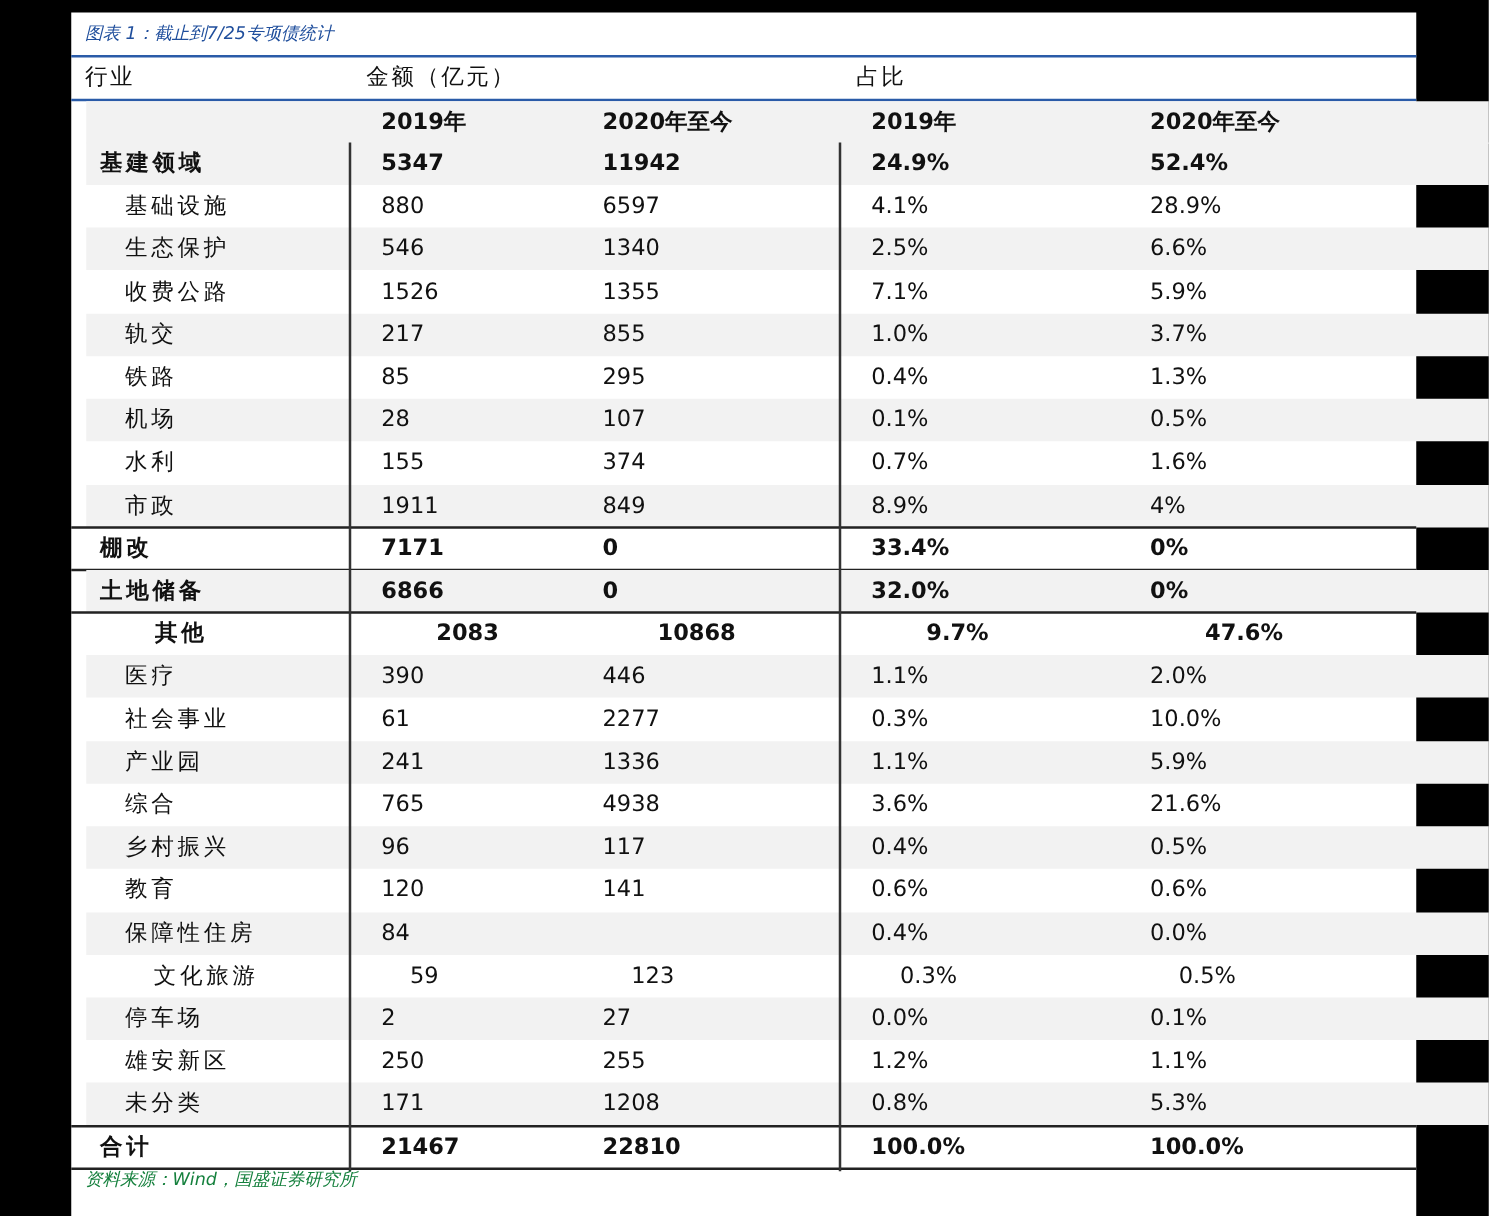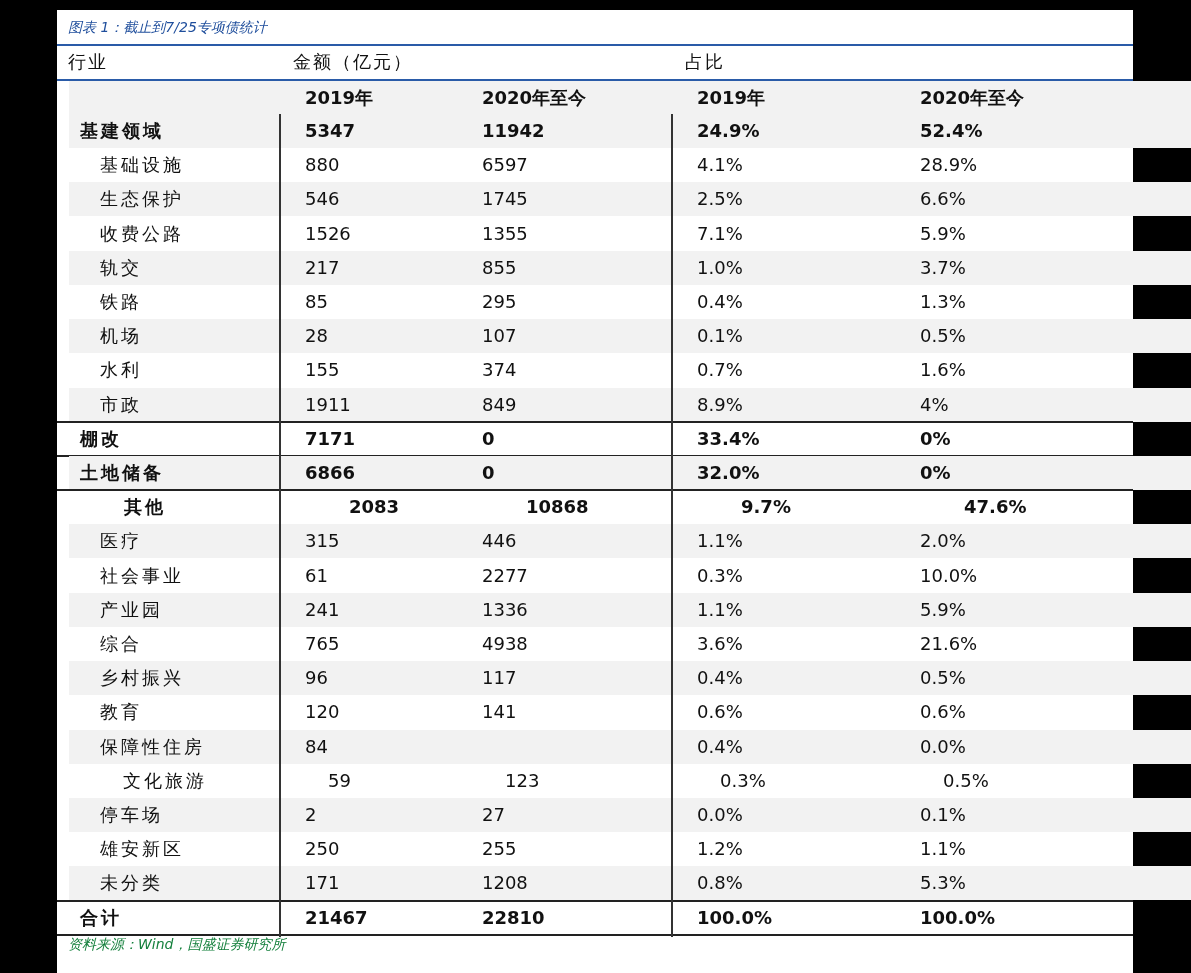--- a/index.html
+++ b/index.html
@@ -70,21 +70,21 @@
       <div class="row" style="top: 138px;">
         <div class="cell c-label indent">基础设施</div>
         <div class="cell c-a">880</div>
         <div class="cell c-b">6597</div>
         <div class="cell c-c">4.1%</div>
         <div class="cell c-d">28.9%</div>
       </div>
       <div class="row gray" style="top: 172px;">
         <div class="cell c-label indent">生态保护</div>
         <div class="cell c-a">546</div>
-        <div class="cell c-b">1745</div>
+        <div class="cell c-b">1340</div>
         <div class="cell c-c">2.5%</div>
         <div class="cell c-d">6.6%</div>
       </div>
       <div class="row" style="top: 207px;">
         <div class="cell c-label indent">收费公路</div>
         <div class="cell c-a">1526</div>
         <div class="cell c-b">1355</div>
         <div class="cell c-c">7.1%</div>
         <div class="cell c-d">5.9%</div>
       </div>
@@ -142,21 +142,21 @@
       <div class="rule-dark" style="top: 479px;"></div>
       <div class="row bold" style="top: 480px; margin-left: 44px;">
         <div class="cell c-label">其他</div>
         <div class="cell c-a">2083</div>
         <div class="cell c-b">10868</div>
         <div class="cell c-c">9.7%</div>
         <div class="cell c-d">47.6%</div>
       </div>
       <div class="row gray" style="top: 514px;">
         <div class="cell c-label indent">医疗</div>
-        <div class="cell c-a">315</div>
+        <div class="cell c-a">390</div>
         <div class="cell c-b">446</div>
         <div class="cell c-c">1.1%</div>
         <div class="cell c-d">2.0%</div>
       </div>
       <div class="row" style="top: 549px;">
         <div class="cell c-label indent">社会事业</div>
         <div class="cell c-a">61</div>
         <div class="cell c-b">2277</div>
         <div class="cell c-c">0.3%</div>
         <div class="cell c-d">10.0%</div>

